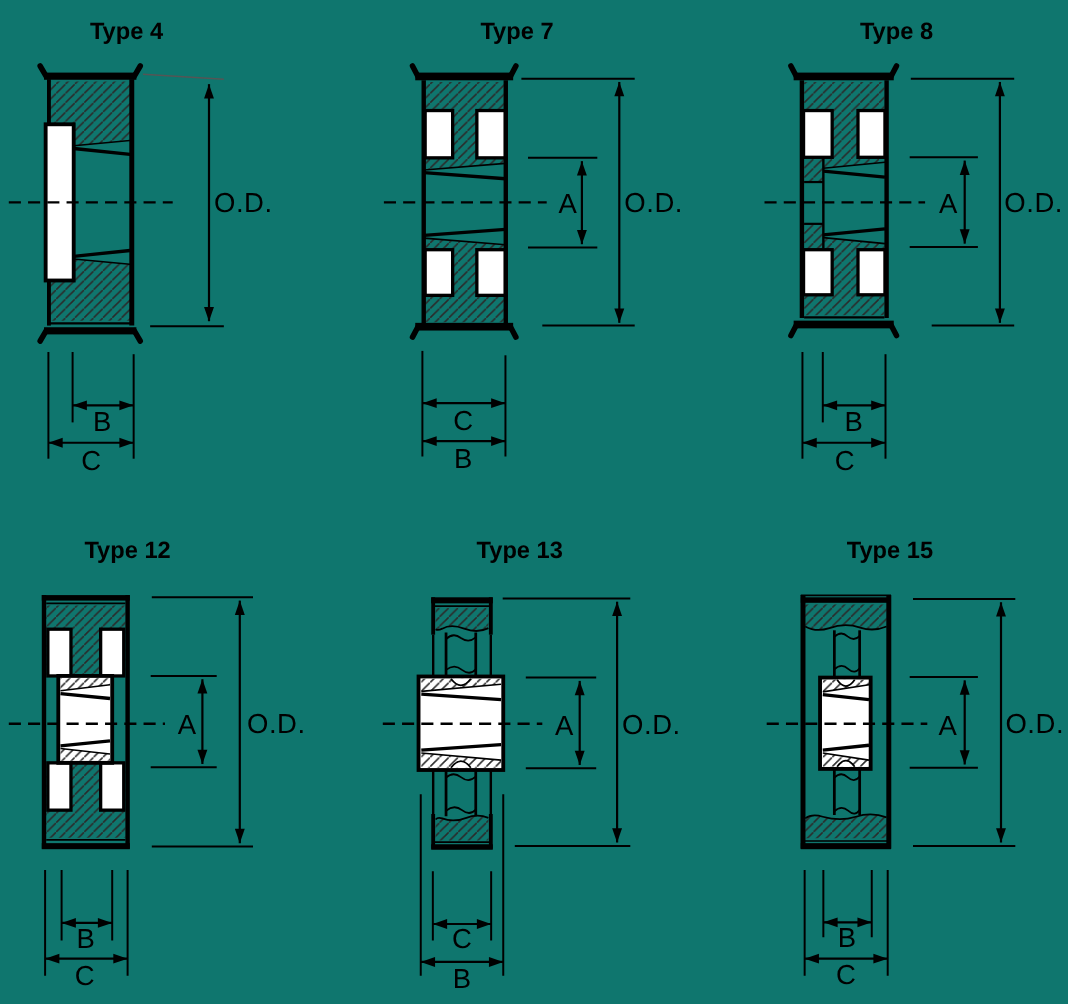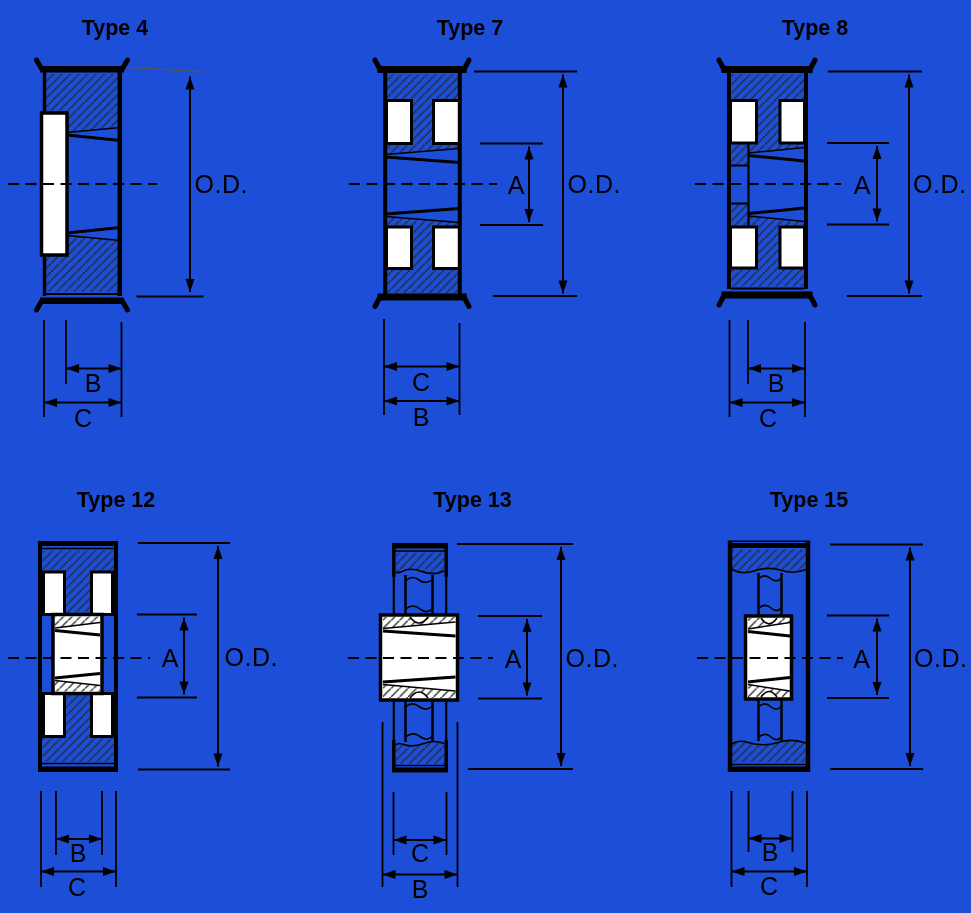--- a/index.html
+++ b/index.html
@@ -1,16 +1,16 @@
 <!DOCTYPE html>
 <html><head>
 <meta charset="utf-8">
 <style>
   html,body{margin:0;padding:0;background:#fff;}
-  .stage{position:relative;width:971px;height:913px;background:#1d4ed8;overflow:hidden;}
+  .stage{position:relative;width:971px;height:913px;background:#0f766e;overflow:hidden;}
   svg{position:absolute;left:0;top:0;}
   .title{font-family:"Liberation Sans",sans-serif;font-size:21.5px;font-weight:bold;fill:#000;}
   .lbl{font-family:"Liberation Sans",sans-serif;font-size:25px;fill:#000;}
   .od{letter-spacing:0.5px;}
   .bar{fill:#000;stroke:none;}
   .wall{stroke:#000;fill:none;}
   .horn{stroke:#000;stroke-width:5;stroke-linecap:round;fill:none;}
   .hatch{fill:url(#hatch);stroke:none;}
   .pocket{fill:#fff;stroke:#000;stroke-width:3;}
   .hub{fill:#fff;stroke:#000;stroke-width:3.5;}

